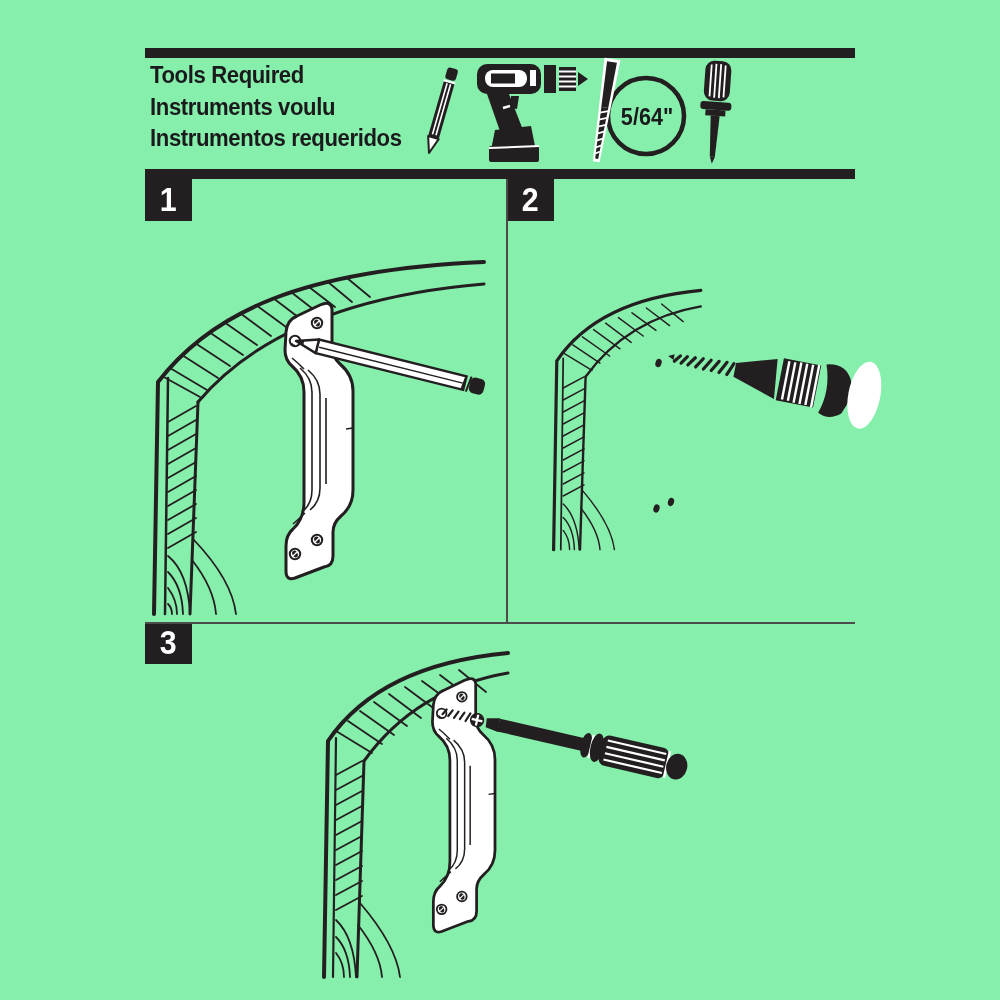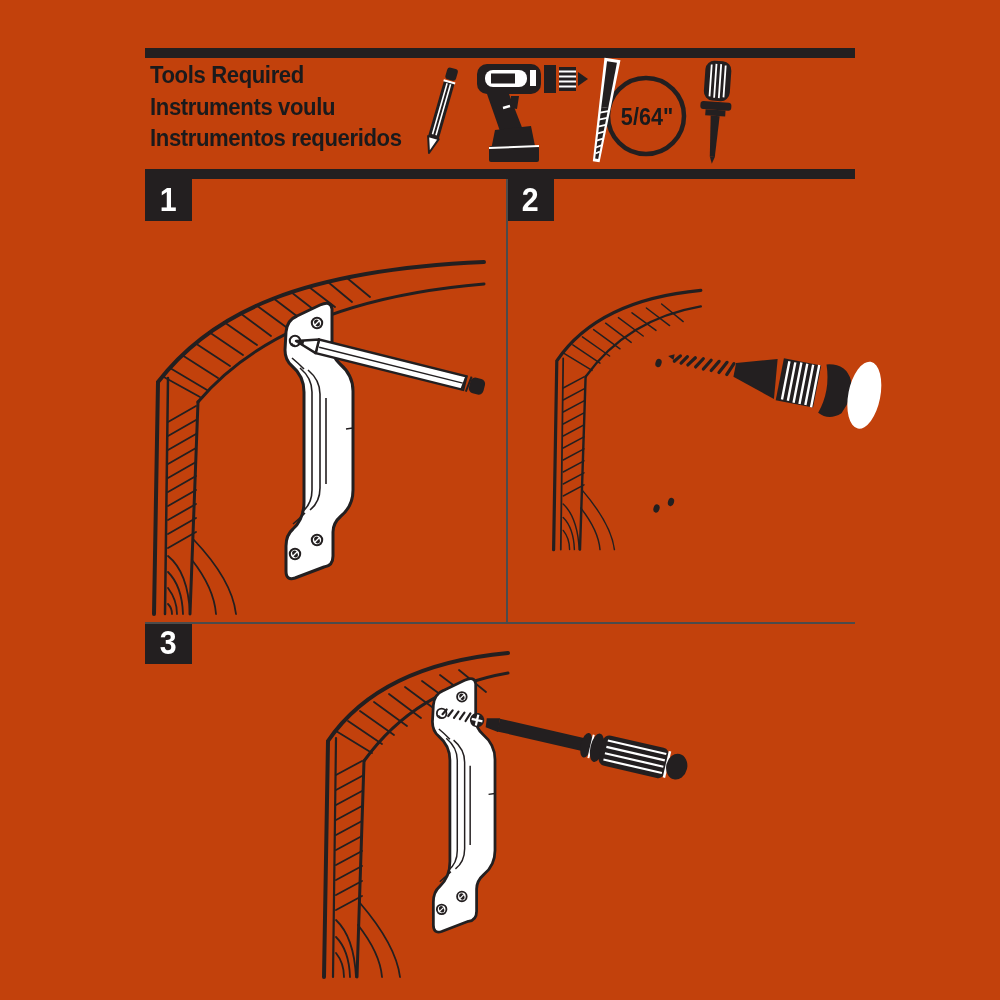--- a/index.html
+++ b/index.html
@@ -1,16 +1,16 @@
 <!DOCTYPE html>
 <html><head>
 <meta charset="utf-8">
 <style>
   html,body{margin:0;padding:0;background:#fff;}
-  #page{position:relative;width:1000px;height:1000px;background:#c2410c;overflow:hidden;
+  #page{position:relative;width:1000px;height:1000px;background:#86efac;overflow:hidden;
         font-family:"Liberation Sans",sans-serif;}
   .bar{position:absolute;left:145px;width:710px;background:#231f20;}
   #bar-top{top:48px;height:10px;}
   #bar-mid{top:169px;height:10px;}
   #header-text{position:absolute;left:150px;top:60px;color:#1a1a1c;
         font-weight:bold;font-size:23.5px;line-height:31.5px;letter-spacing:-0.4px;
         transform:scaleX(0.94);transform-origin:0 0;white-space:nowrap;}
   .badge{position:absolute;width:47px;height:42px;background:#231f20;color:#ffffff;
         font-weight:bold;font-size:33px;line-height:42px;text-align:center;}
   .badge span{display:inline-block;transform:scaleX(0.92);}

